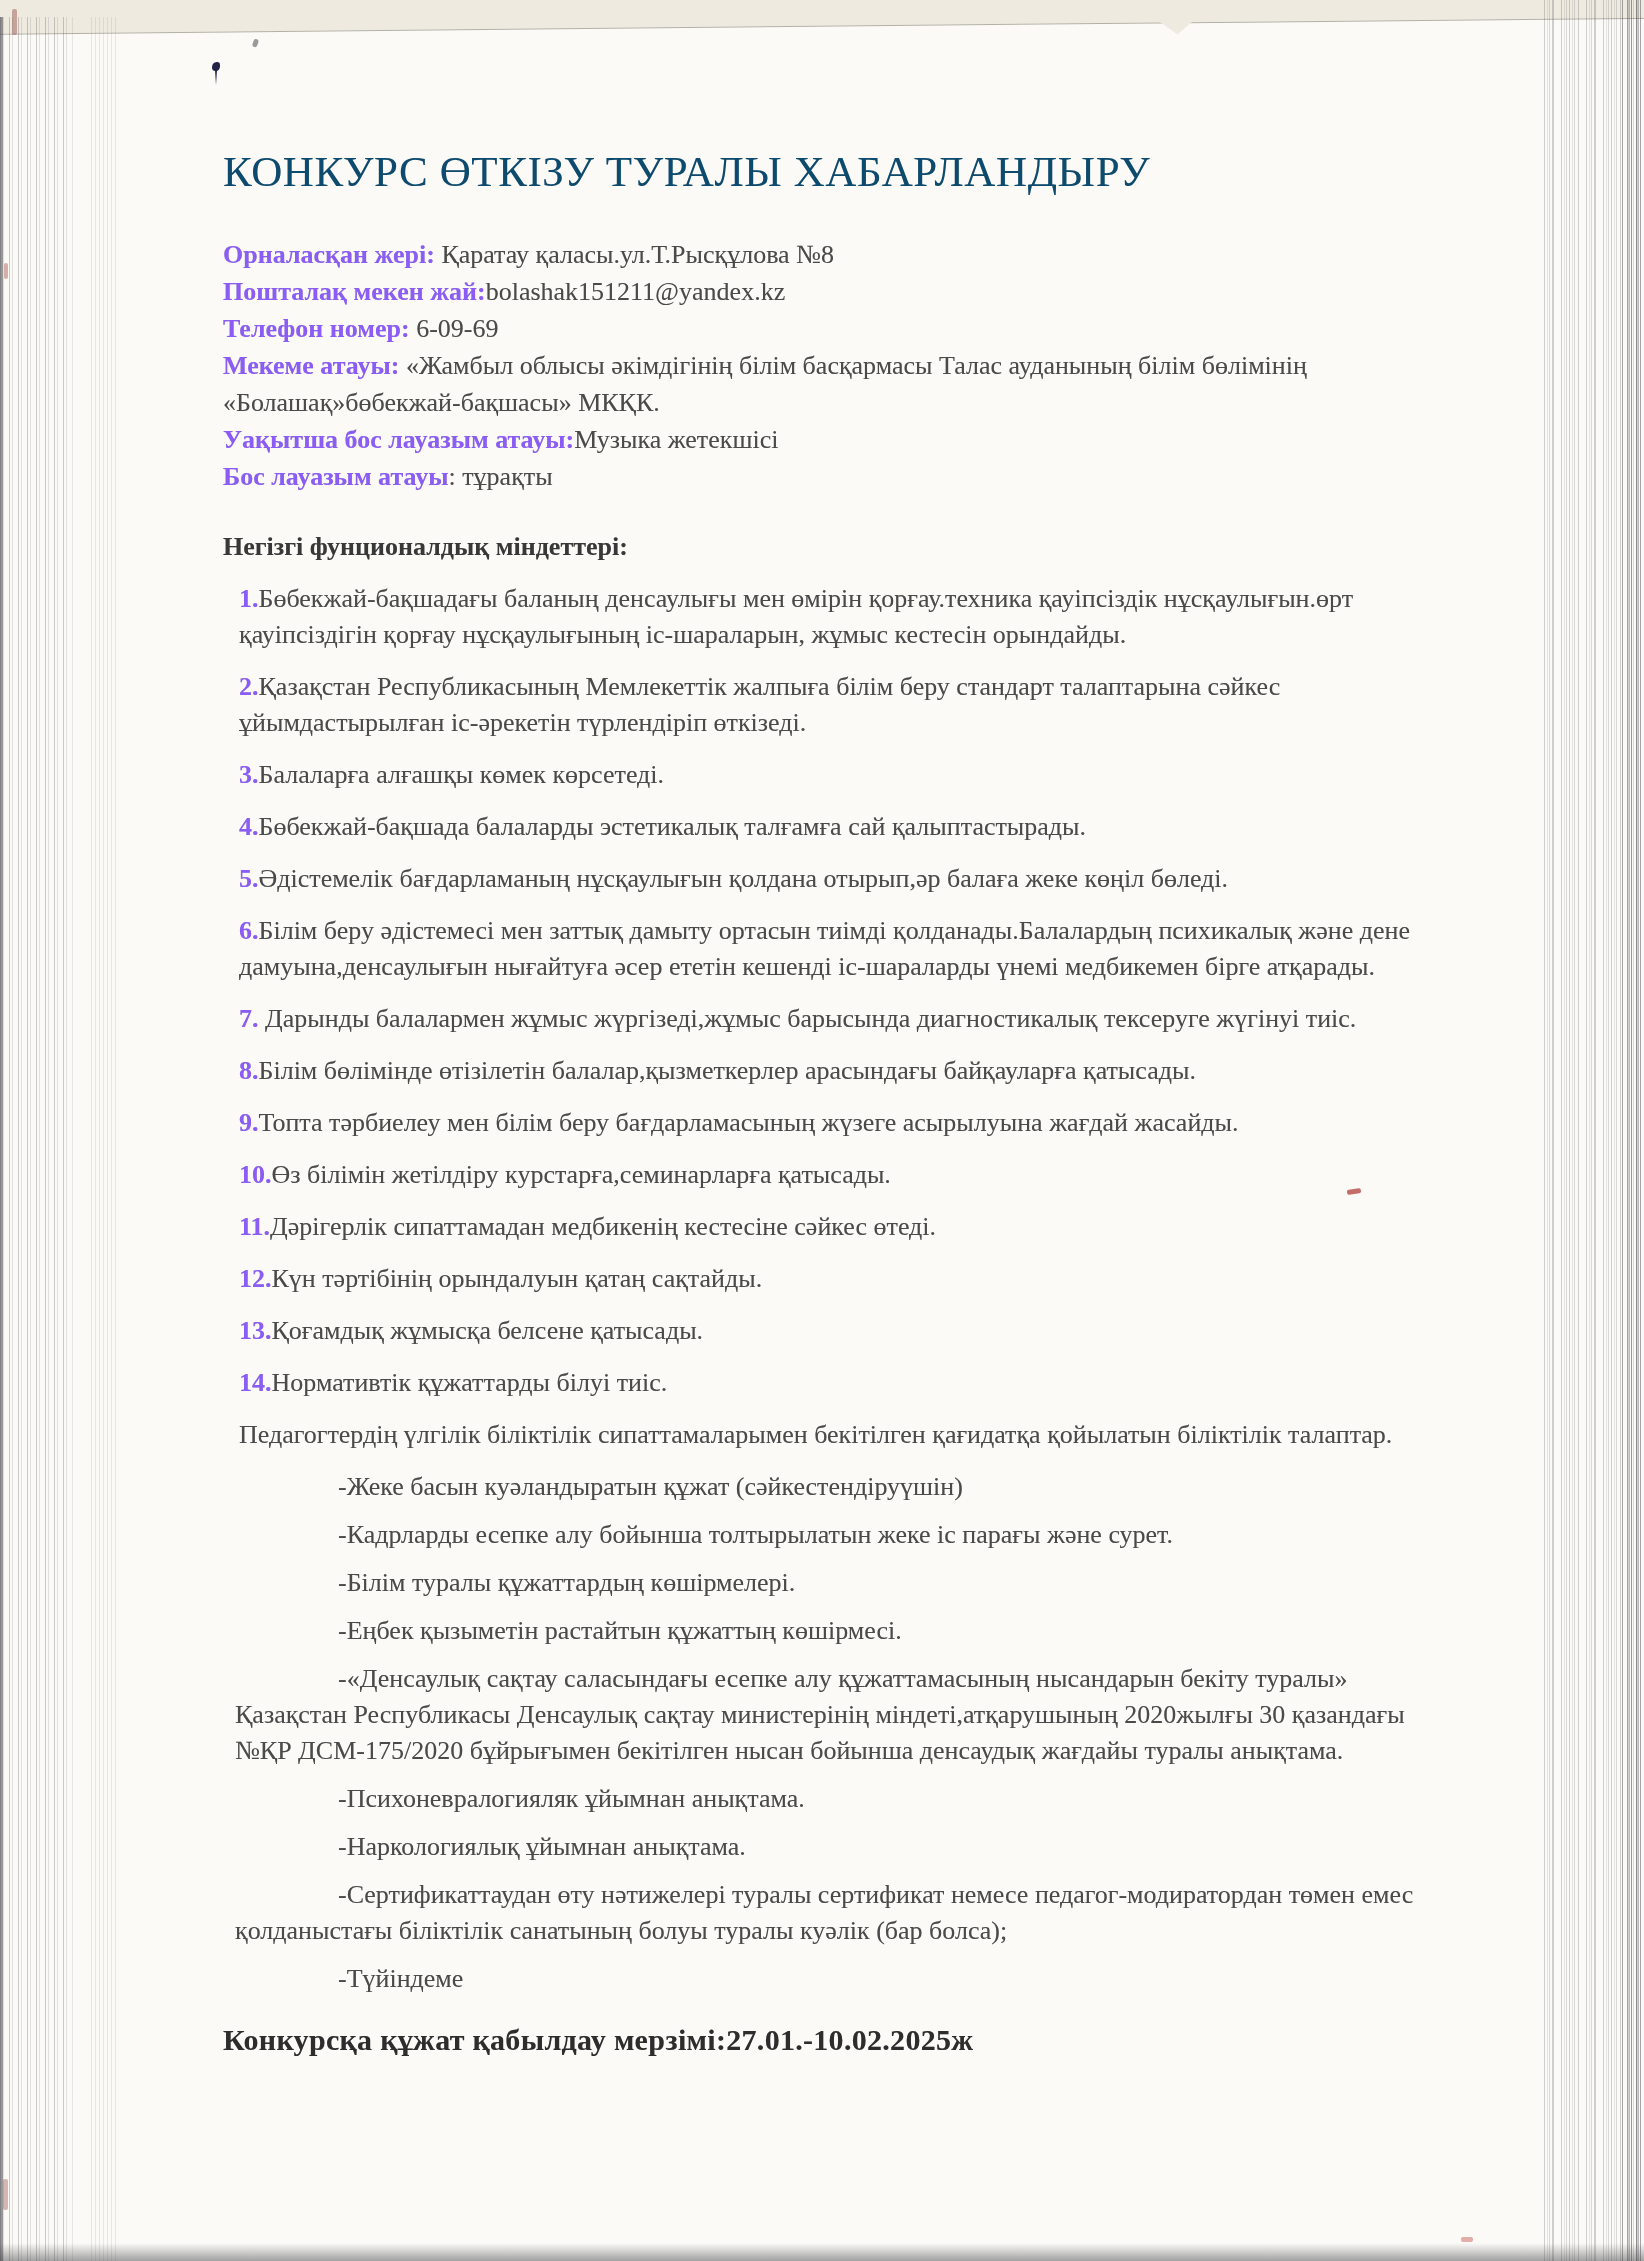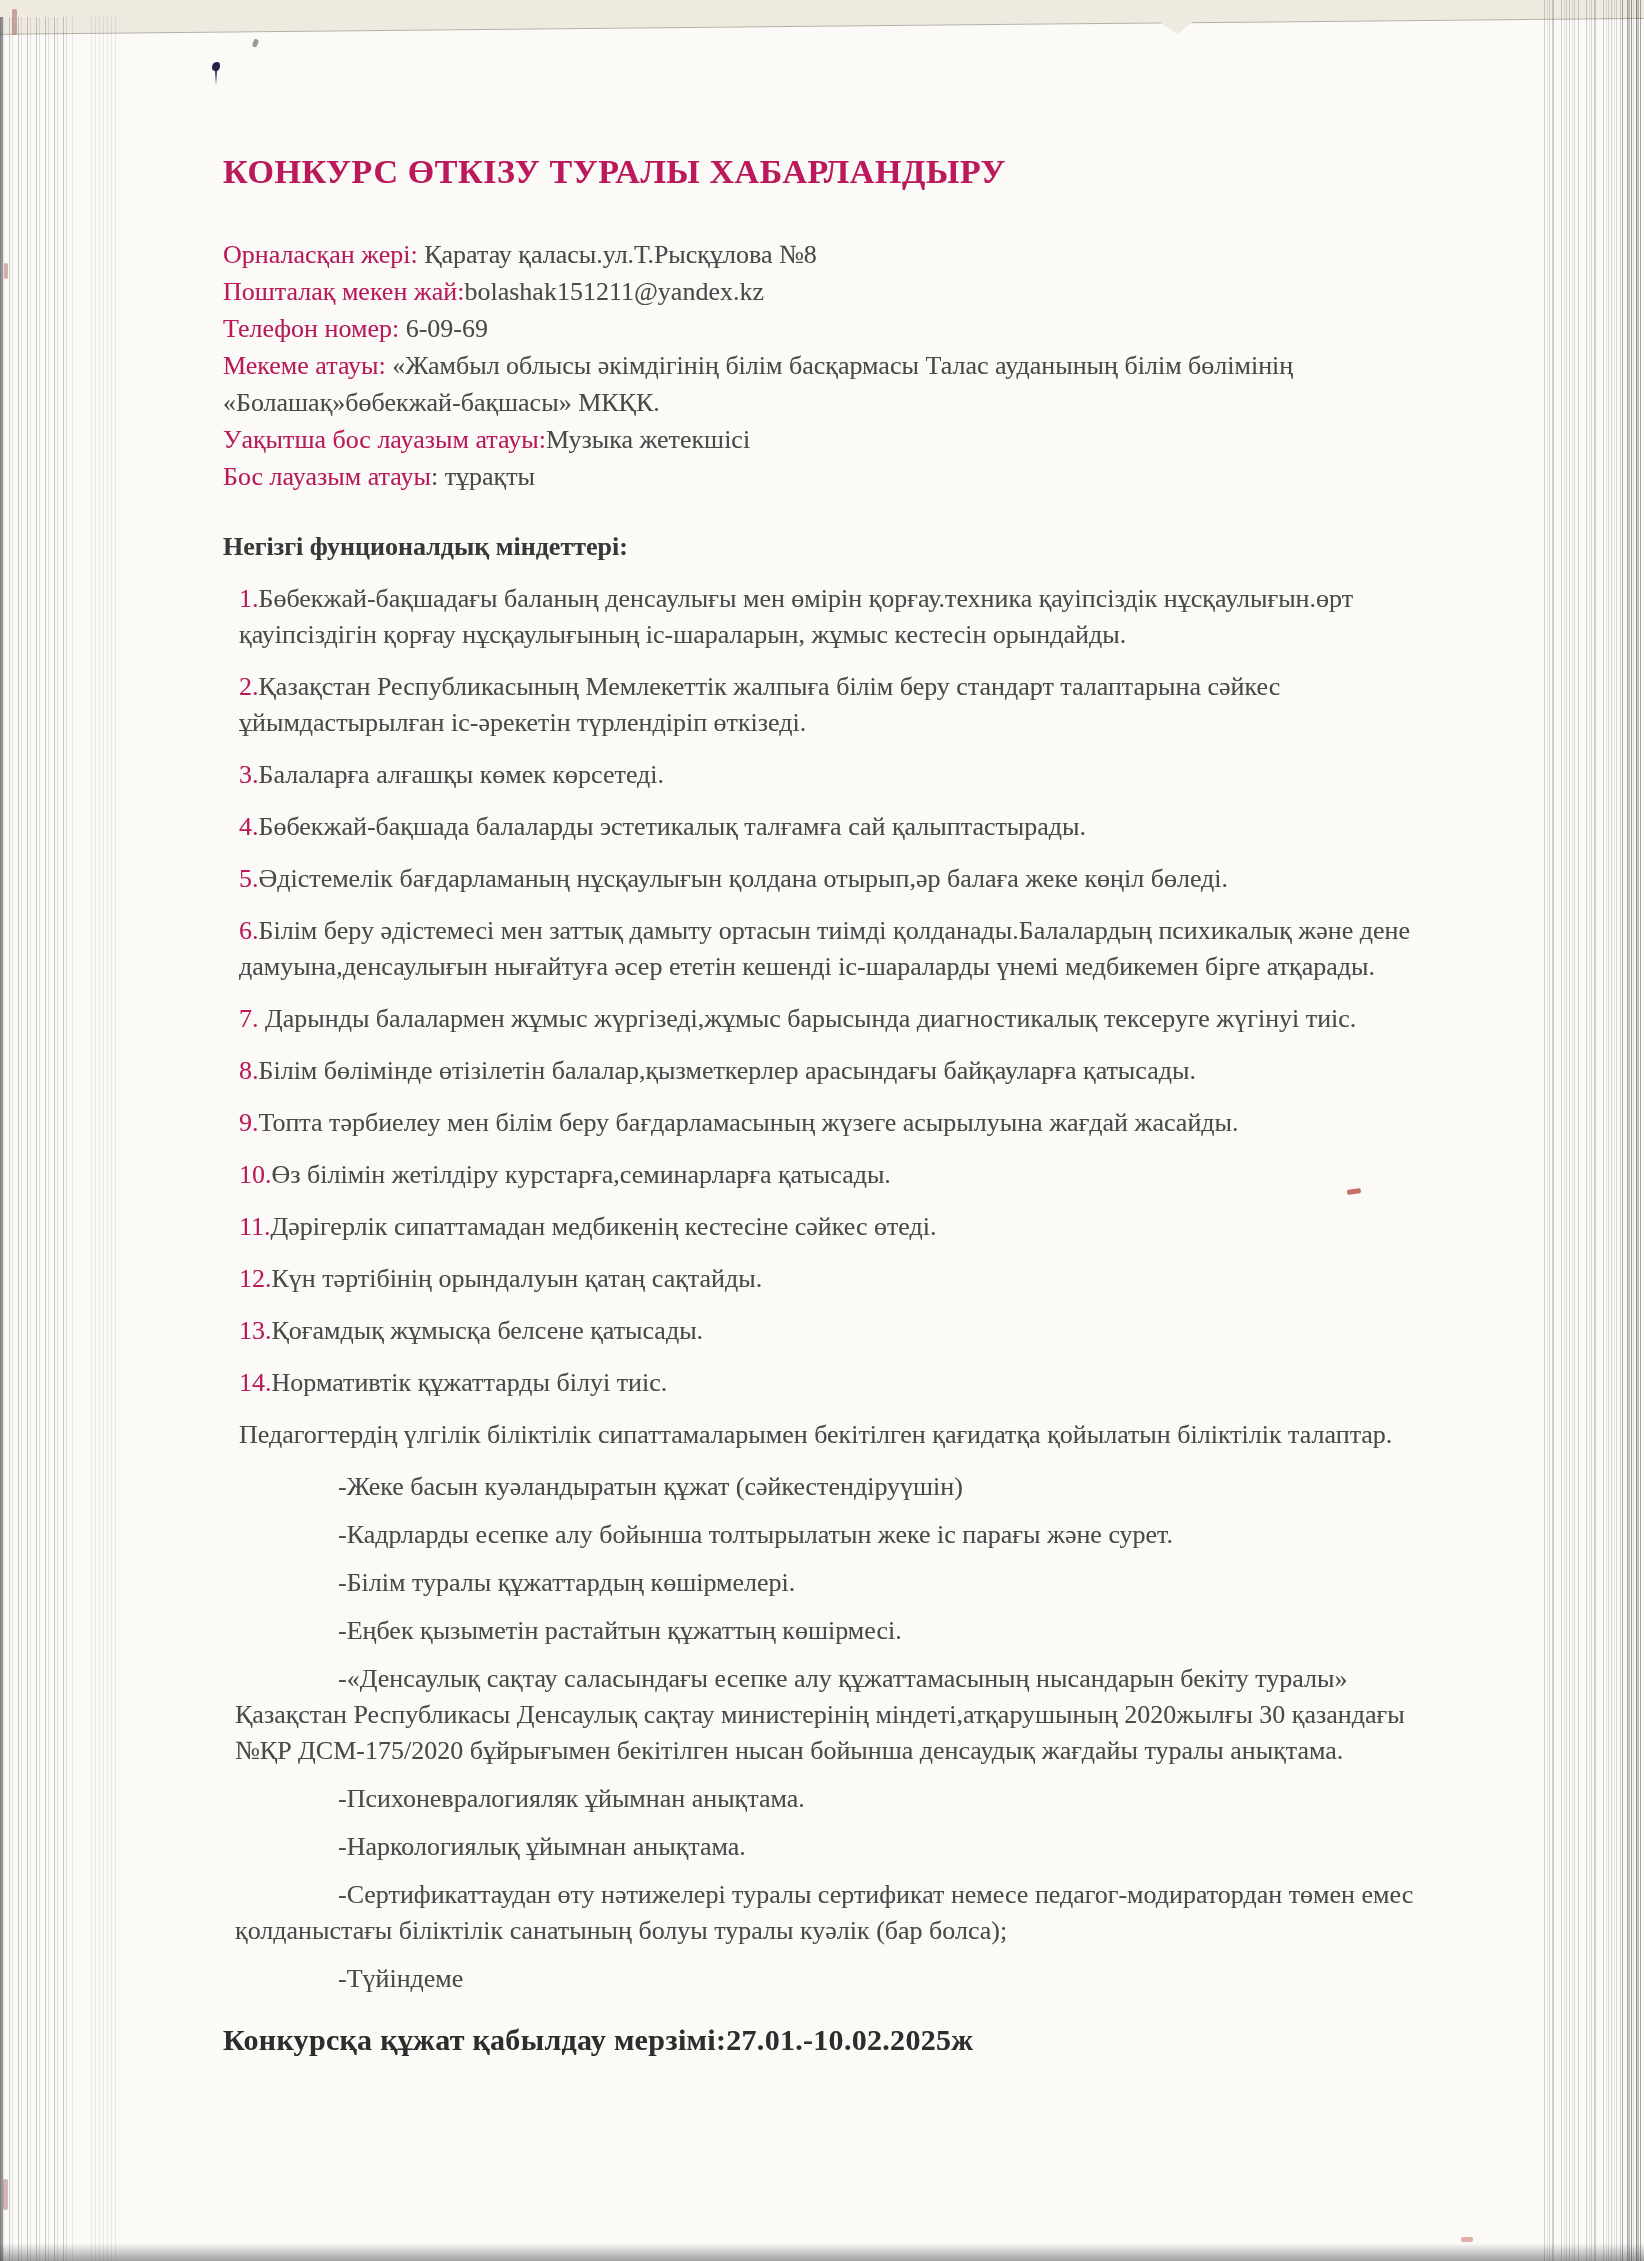--- a/index.html
+++ b/index.html
@@ -88,26 +88,26 @@
   .red-speck.s5 { left: 2.6px;   top: 2179px; width: 5.8px;  height: 31px; background: rgba(140,55,48,.35); }
   
   .content {
     position: absolute; left: 223px; top: 152px;
     width: 1229px; z-index: 10;
     color: #4a4a4a;
     font-size: 26px; line-height: 36px;
     text-shadow: 0 0 0.6px rgba(80,80,80,.30);
   }
   .doc-title {
-    font-size: 34px; line-height: 40px; font-weight: bold;
-    letter-spacing: 0.6px; color: #be185d;
+    font-size: 43px; line-height: 40px; font-weight: normal;
+    letter-spacing: 0.6px; color: #0c4a6e;
     margin: 0 0 44px 0;
   }
   .info-line { line-height: 37px; }
-  .b { font-weight: normal; color: #be185d; }
+  .b { font-weight: bold; color: #8b5cf6; }
   .duties-heading { font-weight: bold; color: #383838; margin-top: 34px; }
   .para { margin: 16px; }
   .doc-item { margin: 12px; text-indent: 103px; }
   .deadline {
     font-size: 30px; line-height: 36px; font-weight: bold;
     color: #2d2d2d; letter-spacing: 0.3px;
   }
 </style>
 </head>
 <body>

